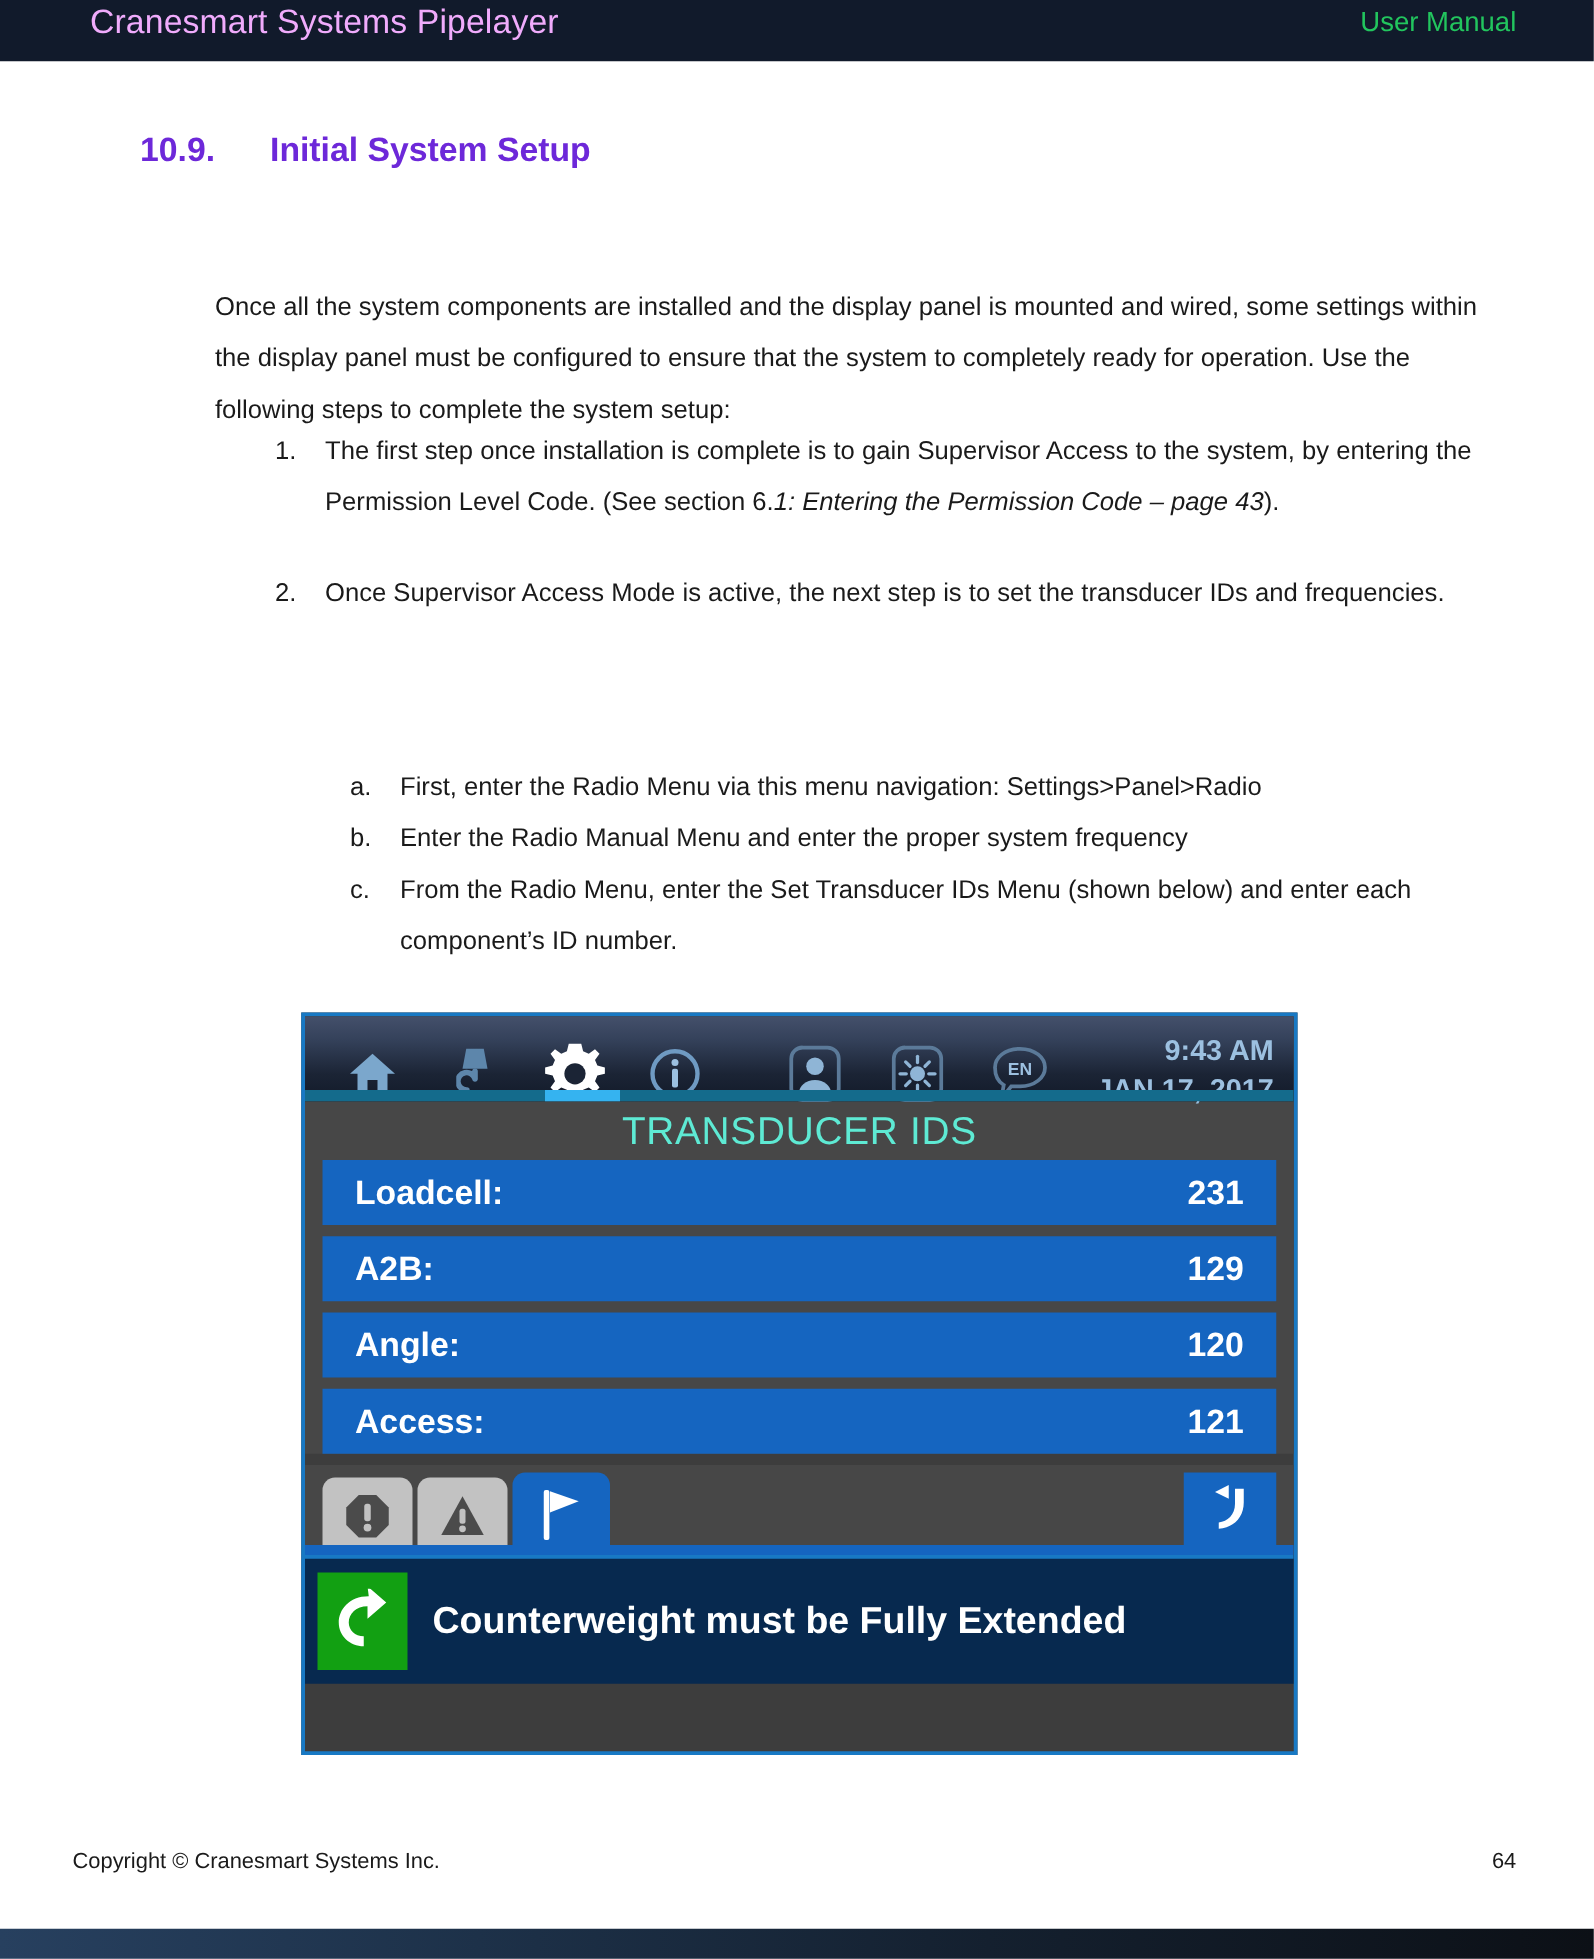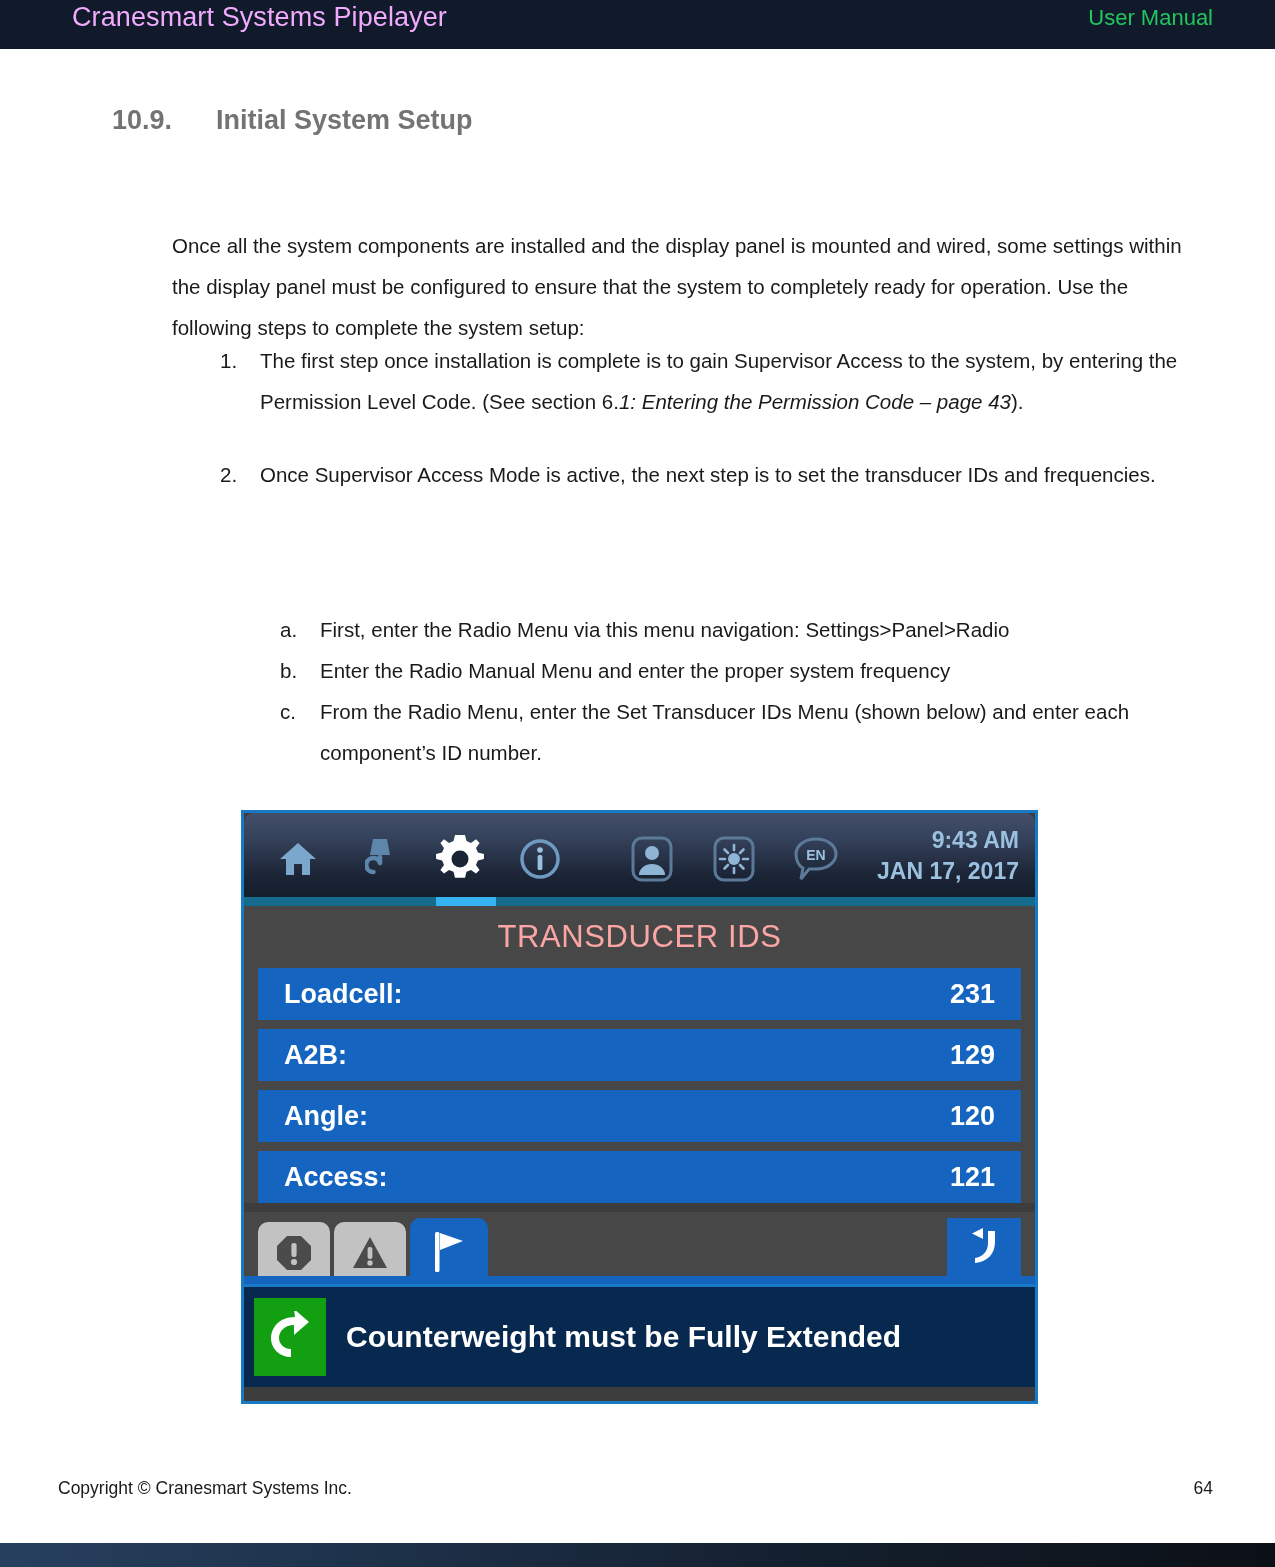--- a/index.html
+++ b/index.html
@@ -43,21 +43,21 @@
 
   
   .content { position: absolute; top: 49px; left: 0; width: 1275px; }
 
   .section-heading {
     position: absolute;
     left: 112px;
     top: 56px;
     font-size: 27px;
     font-weight: bold;
-    color: #737373;
+    color: #6d28d9;
     white-space: nowrap;
   }
   .section-heading .num { display: inline-block; width: 104px; }
 
   .intro-para {
     position: absolute;
     left: 172px;
     top: 155px;
     width: 1020px;
     font-size: 20.5px;
@@ -99,23 +99,22 @@
     height: 594px;
     border: 3px solid #1879c4;
     background: #3d3d3d;
     overflow: hidden;
     font-family: "Liberation Sans", sans-serif;
   }
 
   
   .dev-toolbar {
     position: relative;
-    height: 93px;
+    height: 68px;
     background: linear-gradient(180deg, #44506b 0%, #34415a 28%, #1b2435 68%, #121a29 100%);
-    border-radius: 10px;
   }
   .dev-toolbar .ic {
     position: absolute;
     top: 18px;
     width: 56px;
     height: 56px;
     display: flex;
     align-items: center;
     justify-content: center;
   }
@@ -141,26 +140,26 @@
     position: absolute;
     left: 192px;
     top: 0;
     width: 60px;
     height: 9px;
     background: #35b3f0;
   }
 
   
   .dev-title {
-    height: 62px;
+    height: 47px;
     background: #474747;
     display: flex;
     align-items: center;
     justify-content: center;
-    color: #fca5a5;
+    color: #5eead4;
     font-size: 31px;
     letter-spacing: 0.6px;
   }
 
   
   .dev-rows { background: #474747; padding: 0 14px; }
   .dev-row {
     height: 52px;
     background: #1565c0;
     display: flex;

